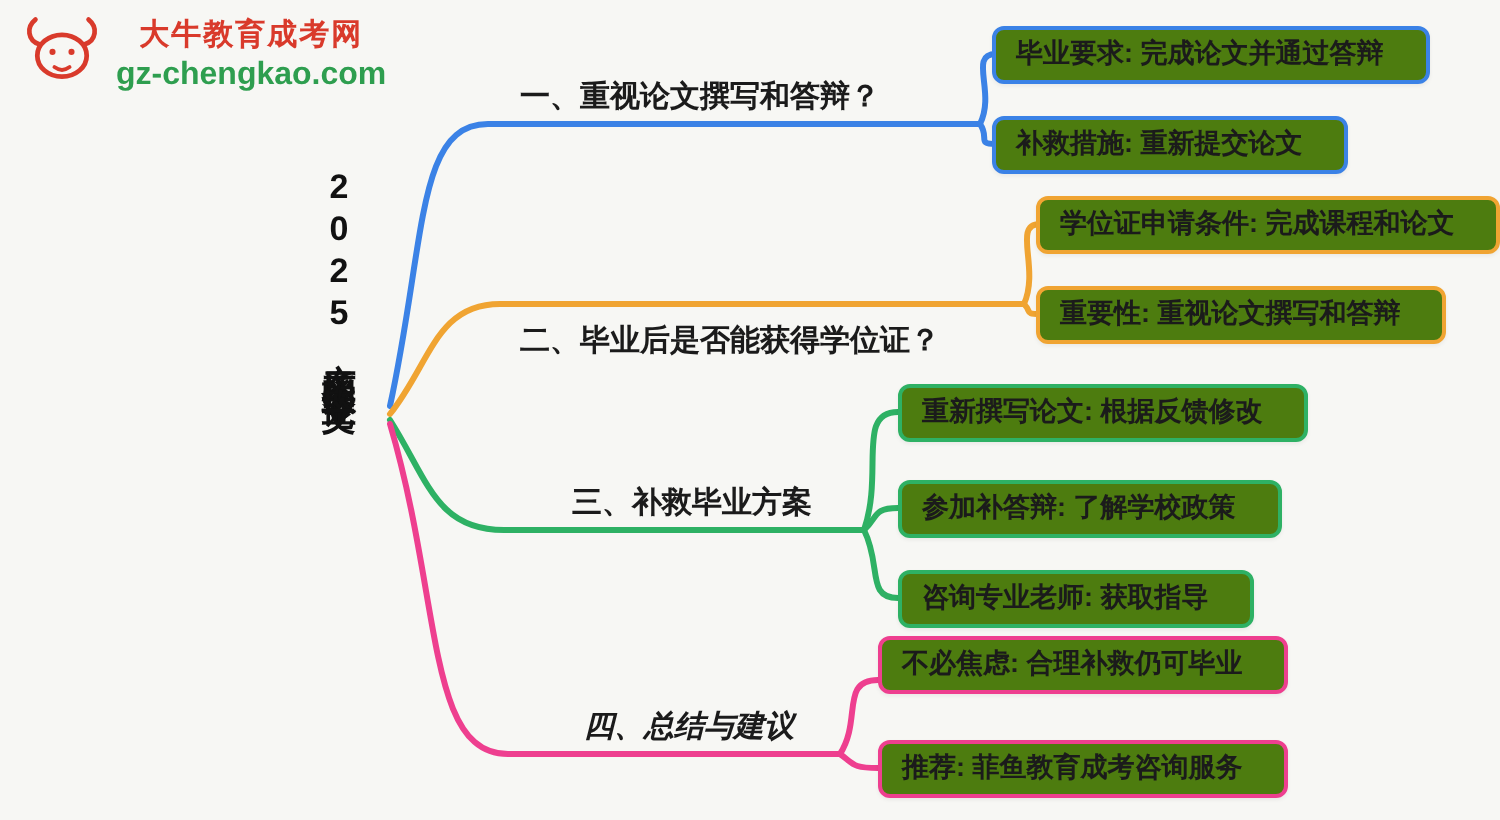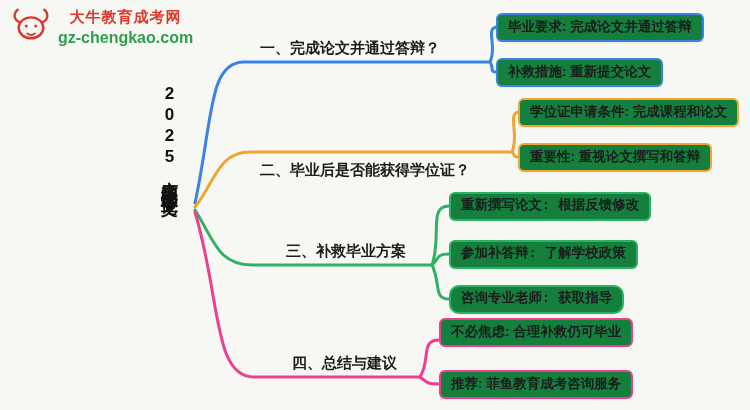--- a/index.html
+++ b/index.html
@@ -11,27 +11,27 @@
   }
   #edges{position:absolute;left:0;top:0;z-index:1;}
   .node{position:absolute;z-index:2;white-space:nowrap;}
   .root-label{
     writing-mode:vertical-rl;text-orientation:upright;
     font-size:17px;font-weight:700;letter-spacing:2px;line-height:1;
     color:#111;
   }
   .branch-label{font-size:15px;font-weight:700;padding:2px 4px;}
   .leaf{
-    background:#15803d;border:2px solid #999;border-radius:6px;
-    padding:3px 10px 4px 10px;font-size:13.5px;font-weight:600;line-height:1.35;
+    background:#4d7c0f;border:2px solid #999;border-radius:6px;
+    padding:3px 21px 4px 10px;font-size:13.5px;font-weight:600;line-height:1.35;
     box-shadow:0 1px 2px rgba(0,0,0,0.06);
   }
   .bd-blue{border-color:#3b82e6;}
   .bd-orange{border-color:#f0a432;}
-  .bd-green{border-color:#2eb164;font-family:Liberation Mono, monospace;}
+  .bd-green{border-color:#2eb164;}
   .bd-pink{border-color:#ee3f8f;}
   .logo{position:absolute;left:10px;top:6px;z-index:3;display:flex;align-items:center;gap:6px;}
   .logo-texts{display:flex;flex-direction:column;align-items:center;}
   .logo-title{font-size:15px;font-weight:700;color:#d93a2b;letter-spacing:1px;}
   .logo-sub{font-size:16px;font-weight:600;color:#2e9e4f;margin-top:2px;}
 </style>
 </head>
 <body>
 
 <svg id="edges" width="750" height="410">
@@ -66,28 +66,28 @@
     </svg>
   </span>
   <span class="logo-texts">
     <span class="logo-title">大牛教育成考网</span>
     <span class="logo-sub">gz-chengkao.com</span>
   </span>
 </div>
 
 <div class="node root-label" style="left:161px;top:84px;">2025广东函授大专毕业论文</div>
 
-<div class="node branch-label" style="left:256px;top:37px;">一、完成论文并通过答辩？</div>
+<div class="node branch-label" style="left:256px;top:37px;">一、重视论文撰写和答辩？</div>
 <div class="node leaf bd-blue" style="left:496px;top:13px;">毕业要求: 完成论文并通过答辩</div>
 <div class="node leaf bd-blue" style="left:496px;top:58px;">补救措施: 重新提交论文</div>
 
 <div class="node branch-label" style="left:256px;top:127px;margin-top:32px;">二、毕业后是否能获得学位证？</div>
 <div class="node leaf bd-orange" style="left:518px;top:98px;">学位证申请条件: 完成课程和论文</div>
 <div class="node leaf bd-orange" style="left:518px;top:143px;">重要性: 重视论文撰写和答辩</div>
 
 <div class="node branch-label" style="left:282px;top:240px;text-align:right;">三、补救毕业方案</div>
 <div class="node leaf bd-green" style="left:449px;top:192px;">重新撰写论文: 根据反馈修改</div>
 <div class="node leaf bd-green" style="left:449px;top:240px;">参加补答辩: 了解学校政策</div>
-<div class="node leaf bd-green" style="left:449px;top:285px;border-radius:10px;">咨询专业老师: 获取指导</div>
+<div class="node leaf bd-green" style="left:449px;top:285px;">咨询专业老师: 获取指导</div>
 
-<div class="node branch-label" style="left:288px;top:352px;">四、总结与建议</div>
+<div class="node branch-label" style="left:288px;top:352px;font-style:italic;">四、总结与建议</div>
 <div class="node leaf bd-pink" style="left:439px;top:318px;">不必焦虑: 合理补救仍可毕业</div>
 <div class="node leaf bd-pink" style="left:439px;top:370px;">推荐: 菲鱼教育成考咨询服务</div>
 
 </body></html>

